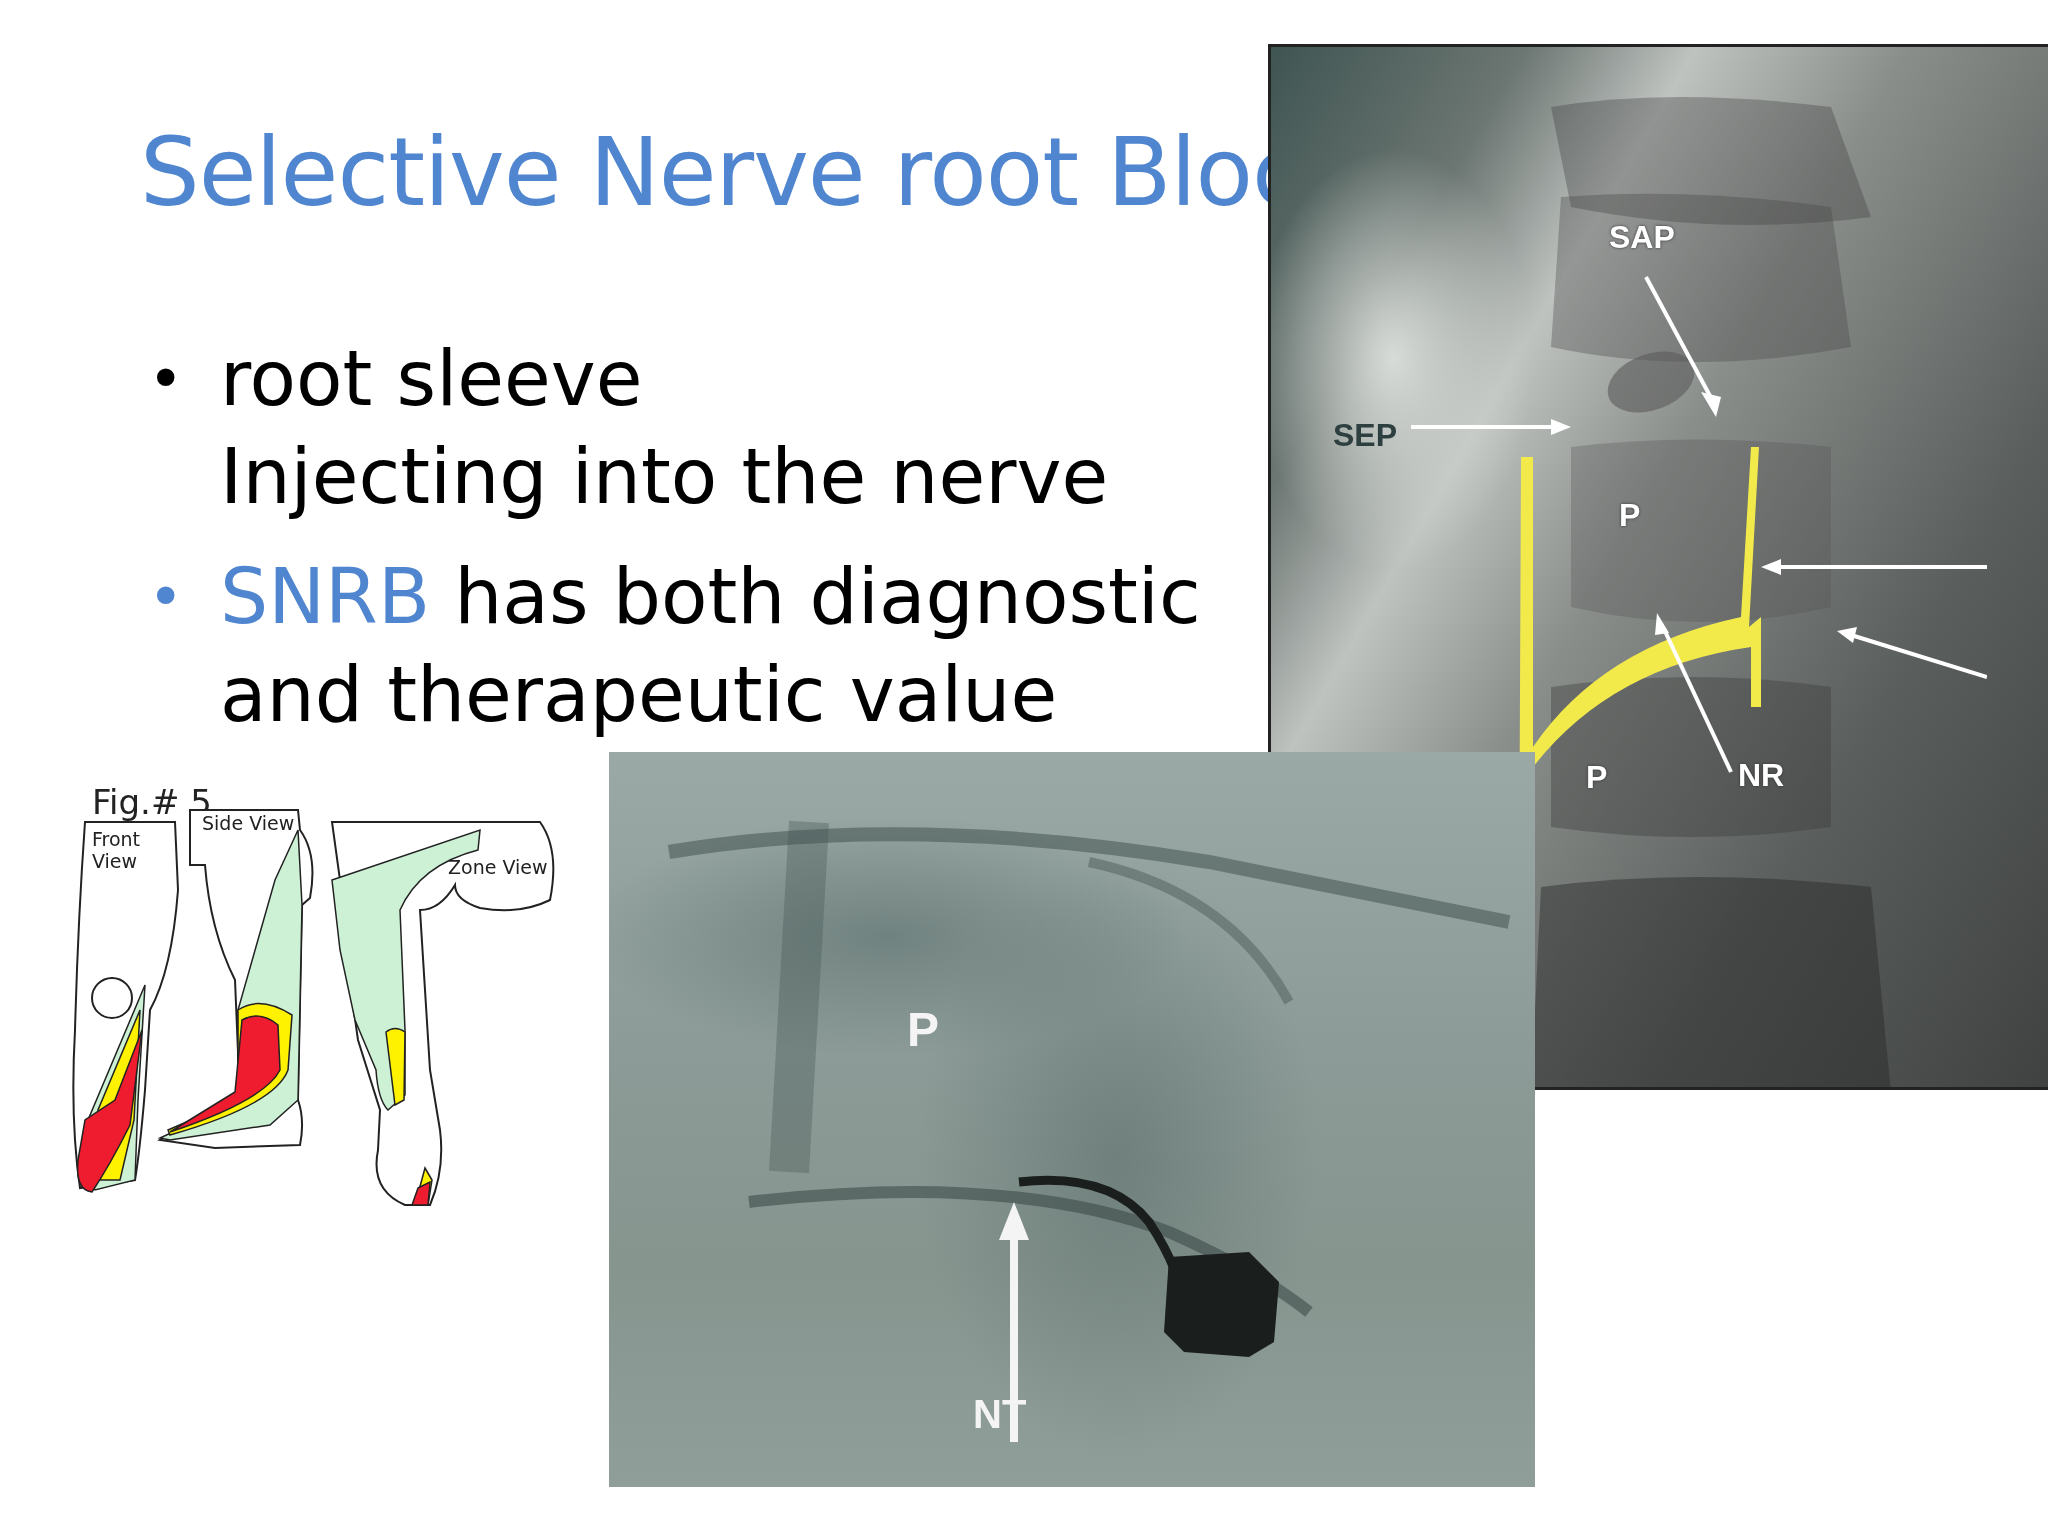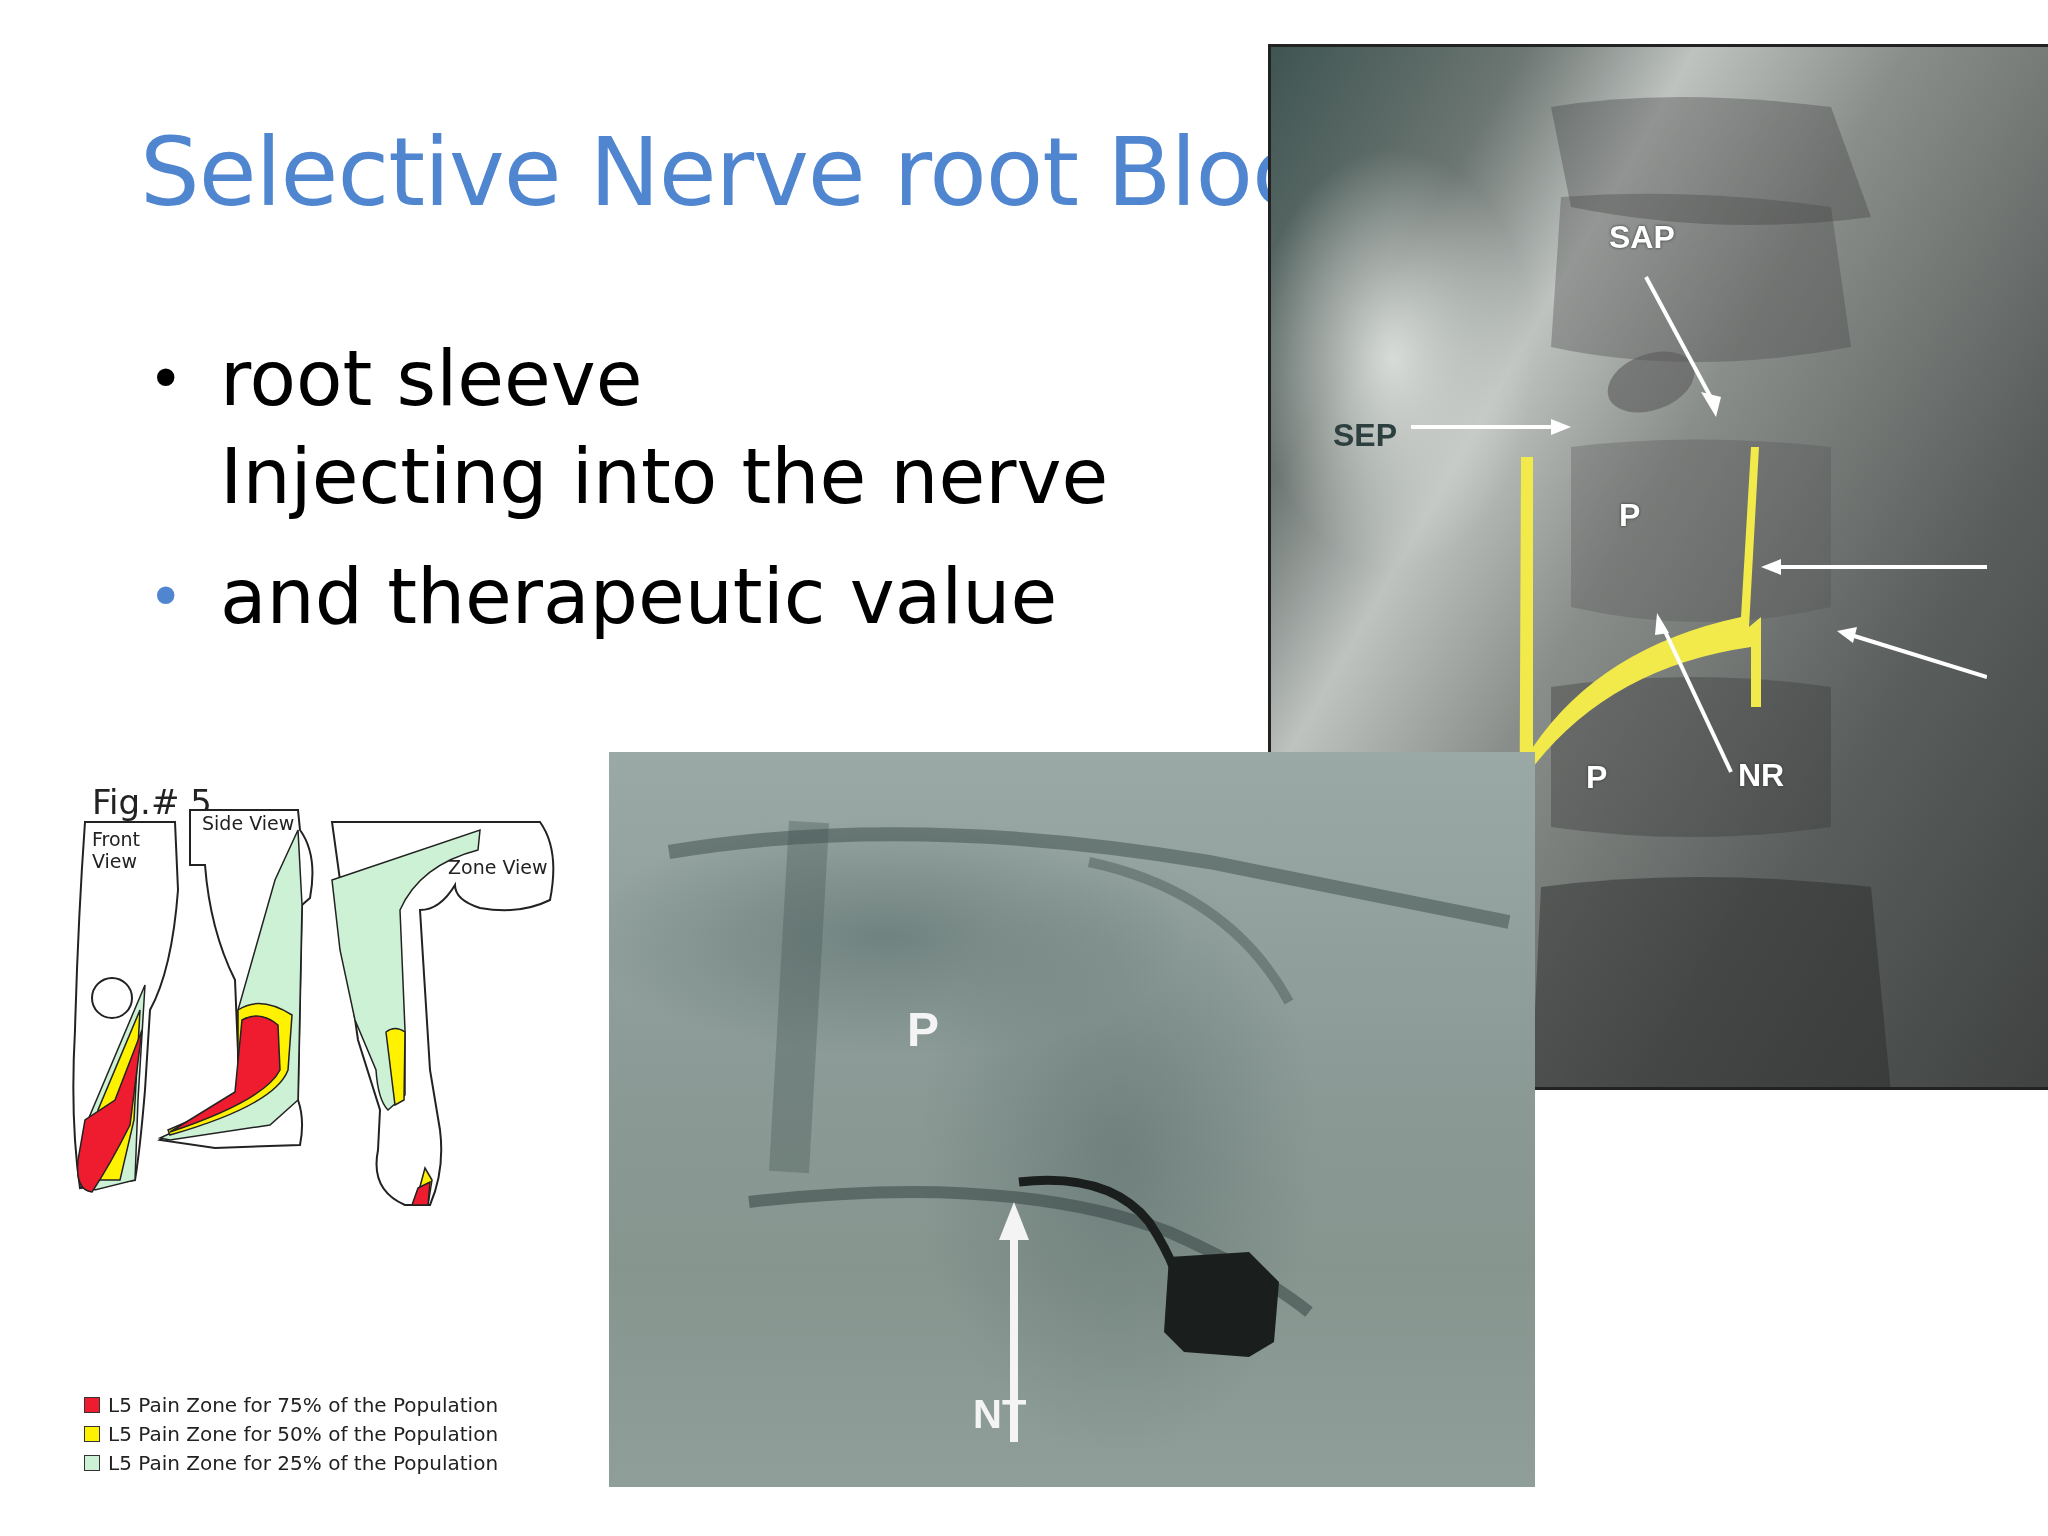--- a/index.html
+++ b/index.html
@@ -38,20 +38,21 @@
 <div class="title">Selective Nerve root Block</div>
 
 <div class="bullets">
   <div class="bullet">
     <span class="dot">•</span>
     <div>root sleeve</div>
     <div>Injecting into the nerve</div>
   </div>
   <div class="bullet">
     <span class="dot blue">•</span>
+    <div><span class="hl">SNRB</span><span> has both diagnostic</span></div>
     <div>and therapeutic value</div>
   </div>
 </div>
 
 <div class="xray1">
   <svg width="716" height="1046" style="position:absolute;left:0;top:0">
 
     <path d="M280 60 Q400 40 560 60 L600 170 Q450 190 300 160 Z" fill="rgba(60,60,60,.35)"></path>
     <path d="M290 150 Q420 140 560 160 L580 300 Q420 330 280 300 Z" fill="rgba(70,70,70,.35)"></path>
     <path d="M300 400 Q420 385 560 400 L560 560 Q430 590 300 560 Z" fill="rgba(80,80,80,.3)"></path>
@@ -117,27 +118,13 @@
     <path d="M365 398 L372 410 L368 435 L355 435 Z" fill="#fff200" stroke="#222" stroke-width="1.5"></path>
     <path d="M358 418 L370 412 L368 435 L352 435 Z" fill="#ee1c2e" stroke="#222" stroke-width="1.5"></path>
   </svg>
   <div class="view-label" style="left:32px;top:58px">
     <div>Front</div>
     <div>View</div>
   </div>
   <div class="view-label" style="left:142px;top:42px">Side View</div>
   <div class="view-label" style="left:388px;top:86px">Zone View</div>
 
-  <div class="legend">
-    <div class="legend-row">
-      <span class="swatch" style="background:#ee1c2e"></span>
-      <span>L5 Pain Zone for 75% of the Population</span>
-    </div>
-    <div class="legend-row">
-      <span class="swatch" style="background:#fff200"></span>
-      <span>L5 Pain Zone for 50% of the Population</span>
-    </div>
-    <div class="legend-row">
-      <span class="swatch" style="background:#ccf1d4"></span>
-      <span>L5 Pain Zone for 25% of the Population</span>
-    </div>
-  </div>
 </div>
 
 </body></html>

